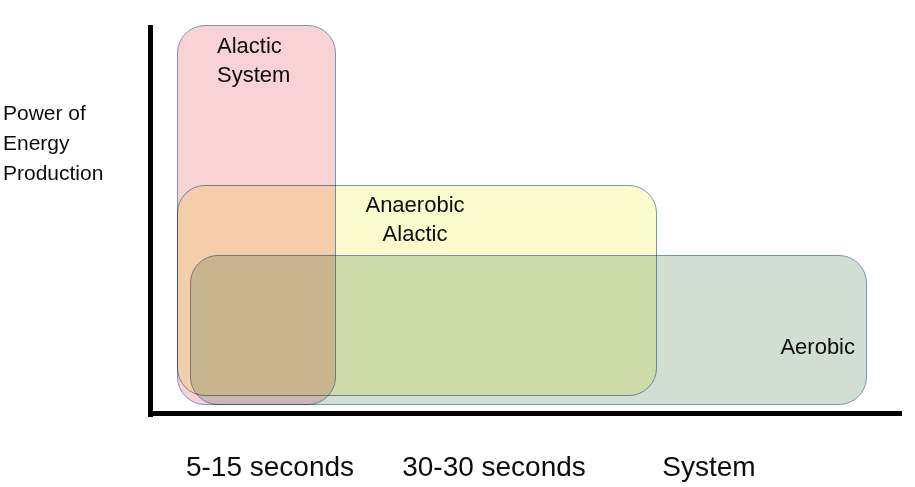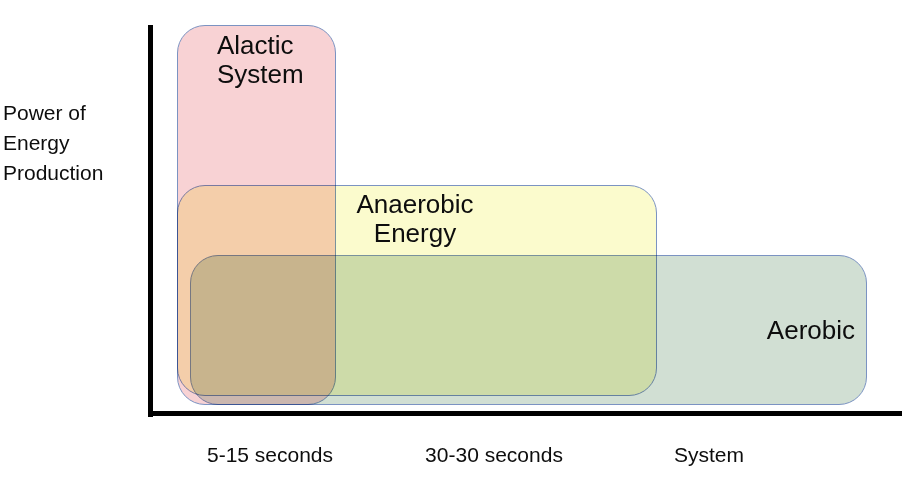--- a/index.html
+++ b/index.html
@@ -24,40 +24,40 @@
     border: 1.5px solid #7b93c2;
     border-radius: 28px;
     mix-blend-mode: multiply; 
   }
   .box-alactic   { left: 177px; top: 25px;  width: 159px; height: 380px; }
   .box-anaerobic { left: 177px; top: 185px; width: 480px; height: 211px; }
   .box-aerobic   { left: 190px; top: 255px; width: 677px; height: 150px; }
 
   .box-label {
     position: absolute;
-    font-size: 26px;
+    font-size: 22px;
     line-height: 29px;
     white-space: pre-line;
     color: #0d0d0d;
   }
   .label-alactic   { left: 39px; top: 5px; }
   .label-anaerobic { left: 97px; top: 4px; width: 280px; text-align: center; }
-  .label-aerobic   { right: 11px; top: 60px; text-align: right; }
+  .label-aerobic   { right: 11px; top: 76px; text-align: right; }
 
   .y-axis-label {
     position: absolute;
     left: 3px; top: 98px;
     font-size: 21px;
     line-height: 30px;
     white-space: pre-line;
   }
   .x-tick {
     position: absolute;
-    top: 440px;
-    font-size: 21px;
+    top: 452px;
+    font-size: 28px;
     line-height: 30px;
     transform: translateX(-50%);
     white-space: nowrap;
   }
   .x-tick-1 { left: 270px; }
   .x-tick-2 { left: 494px; }
   .x-tick-3 { left: 709px; }
 </style>
 </head>
 <body>
@@ -71,21 +71,21 @@
   <div class="axis axis-y"></div>
   <div class="axis axis-x"></div>
 
   <div class="box box-alactic" style="background-color: rgb(248, 210, 212);">
     <div class="box-label label-alactic">Alactic
 System</div>
   </div>
 
   <div class="box box-anaerobic" style="background-color: rgb(251, 251, 205);">
     <div class="box-label label-anaerobic">Anaerobic
-Energy</div>
+Alactic</div>
   </div>
 
   <div class="box box-aerobic" style="background-color: rgb(209, 223, 211);">
     <div class="box-label label-aerobic">Aerobic</div>
   </div>
 
   <div class="x-tick x-tick-1">5-15 seconds</div>
   <div class="x-tick x-tick-2">30-30 seconds</div>
   <div class="x-tick x-tick-3">System</div>
 

